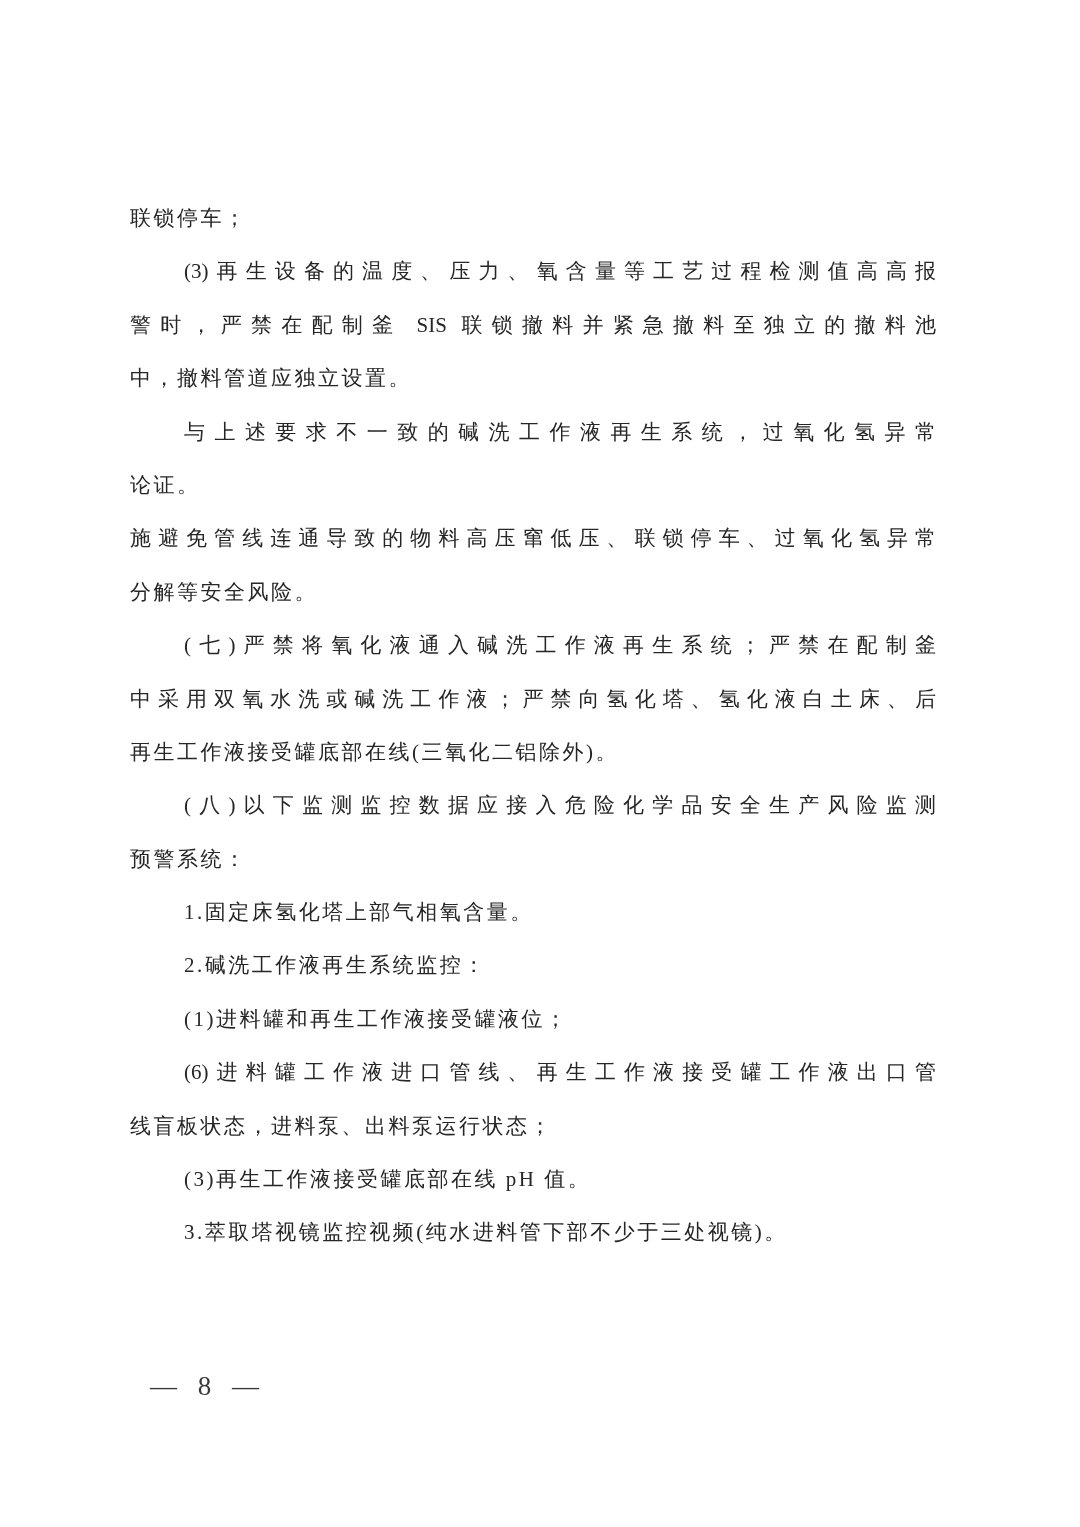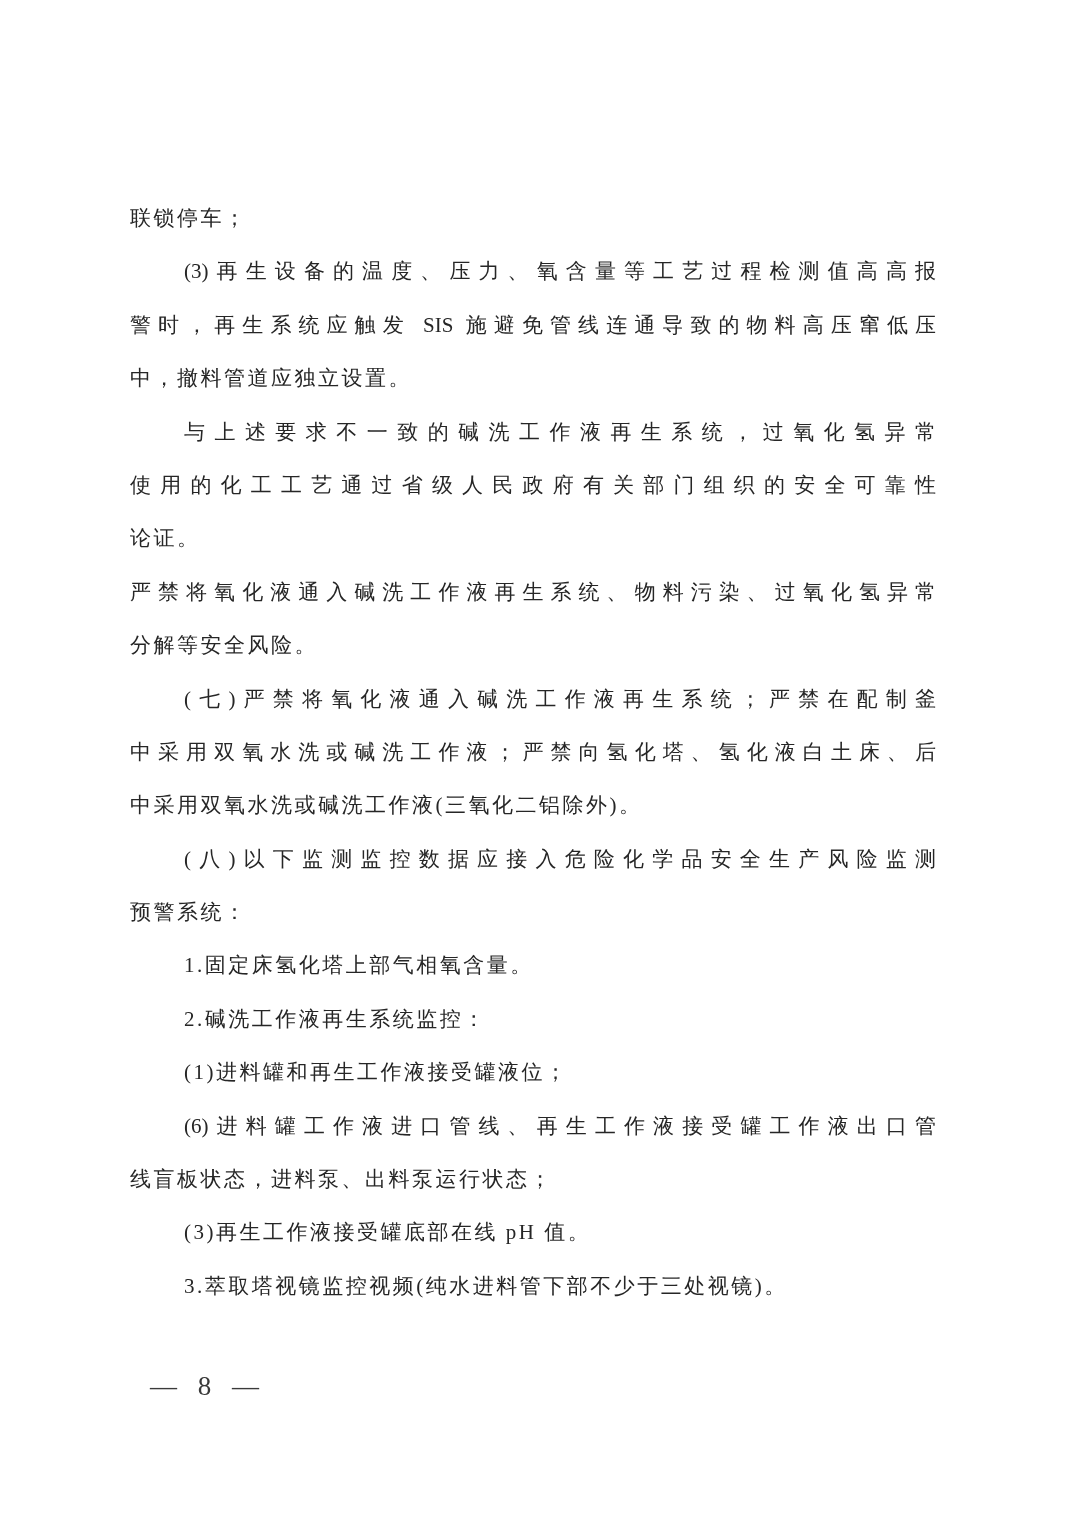--- a/index.html
+++ b/index.html
@@ -55,30 +55,29 @@
     letter-spacing: 7px;
   }
 </style>
 </head>
 <body style="background: rgb(255, 255, 255);">
 
 <div class="page">
   <div class="text-block" style="color: rgb(38, 38, 38);">
       <div class="line">联锁停车；</div>
       <div class="line justify indent">(3)再生设备的温度、压力、氧含量等工艺过程检测值高高报</div>
-      <div class="line justify">警时，再生系统应触发 SIS 施避免管线连通导致的物料高压窜低压</div>
+      <div class="line justify">警时，严禁在配制釜 SIS 联锁撤料并紧急撤料至独立的撤料池</div>
       <div class="line">中，撤料管道应独立设置。</div>
       <div class="line justify indent">与上述要求不一致的碱洗工作液再生系统，过氧化氢异常</div>
-      <div class="line justify">使用的化工工艺通过省级人民政府有关部门组织的安全可靠性</div>
       <div class="line">论证。</div>
-      <div class="line justify">严禁将氧化液通入碱洗工作液再生系统、物料污染、过氧化氢异常</div>
+      <div class="line justify">施避免管线连通导致的物料高压窜低压、联锁停车、过氧化氢异常</div>
       <div class="line">分解等安全风险。</div>
       <div class="line justify indent">(七)严禁将氧化液通入碱洗工作液再生系统；严禁在配制釜</div>
       <div class="line justify">中采用双氧水洗或碱洗工作液；严禁向氢化塔、氢化液白土床、后</div>
-      <div class="line">中采用双氧水洗或碱洗工作液(三氧化二铝除外)。</div>
+      <div class="line">再生工作液接受罐底部在线(三氧化二铝除外)。</div>
       <div class="line justify indent">(八)以下监测监控数据应接入危险化学品安全生产风险监测</div>
       <div class="line">预警系统：</div>
       <div class="line indent">1.固定床氢化塔上部气相氧含量。</div>
       <div class="line indent">2.碱洗工作液再生系统监控：</div>
       <div class="line indent">(1)进料罐和再生工作液接受罐液位；</div>
       <div class="line justify indent">(6)进料罐工作液进口管线、再生工作液接受罐工作液出口管</div>
       <div class="line">线盲板状态，进料泵、出料泵运行状态；</div>
       <div class="line indent">(3)再生工作液接受罐底部在线 pH 值。</div>
       <div class="line indent">3.萃取塔视镜监控视频(纯水进料管下部不少于三处视镜)。</div>
     </div>

